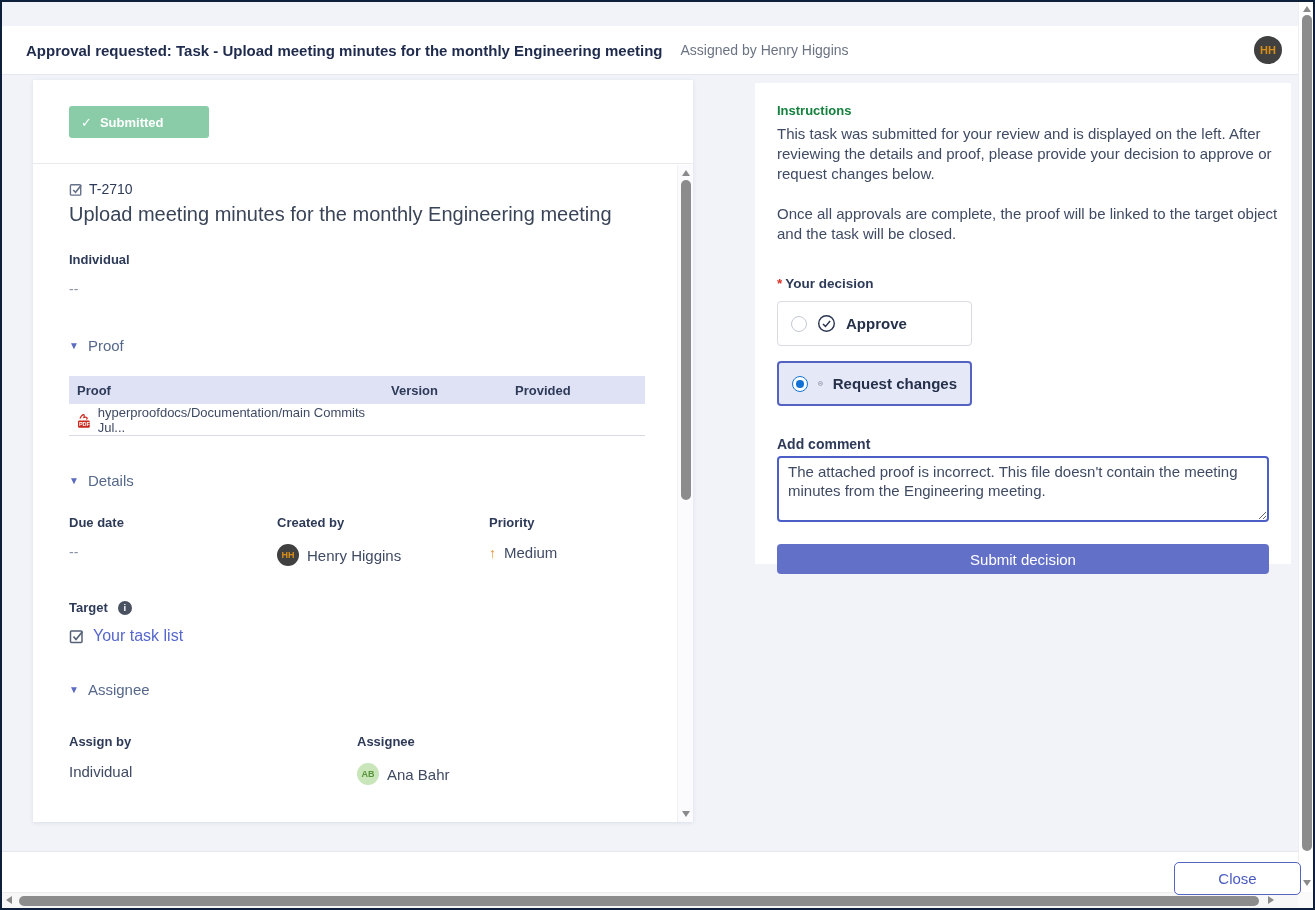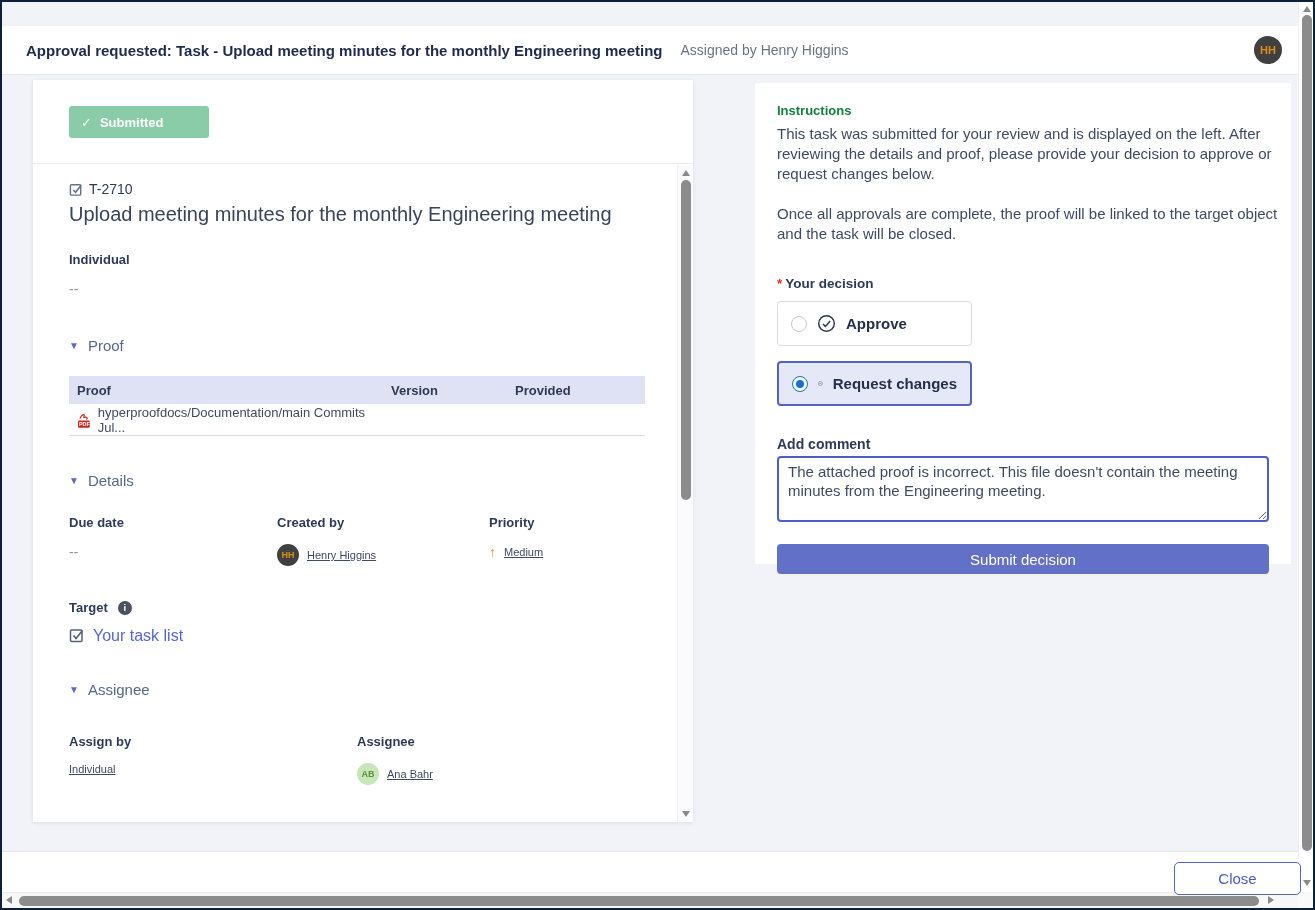--- a/index.html
+++ b/index.html
@@ -25,21 +25,21 @@
   .badge-submitted { width:140px; height:32px; border-radius:3px; display:flex; align-items:center;
                      padding:0 12px; color:#fff; font-size:13px; font-weight:bold; gap:8px; }
   .badge-check { font-size:13px; font-weight:normal; }
 
   .card-scroll { position:absolute; left:0; top:85px; bottom:0; right:16px; overflow:hidden; padding:16px 30px 16px 36px; }
 
   .task-id-row { display:flex; align-items:center; gap:5px; color:#2d3a58; font-size:14px; }
   .task-title { margin-top:6px; font-size:20px; color:#3a4458; }
 
   .field-label { font-size:13px; font-weight:bold; color:#2d3a58; }
-  .field-value { font-size:11px; color:#3f4a63;text-decoration:underline; }
+  .field-value { font-size:15px; color:#3f4a63; }
   .muted { color:#8b94a6; font-size:14px; }
 
   .section-hdr { display:flex; align-items:center; gap:9px; cursor:pointer; }
   .tri { color:#5c6bc0; font-size:10px; line-height:1; }
   .section-hdr-label { font-size:15px; color:#56688b; }
 
   .proof-table { width:576px; margin-top:22px; font-size:13px; }
   .pt-head { display:flex; background:#dfe2f5; height:28px; align-items:center; font-weight:bold; color:#2d3a58; padding-left:8px; }
   .pt-col-proof { flex:1; } .pt-col-ver { width:80px; } .pt-col-prov { width:130px;margin-left:44px; }
   .pt-row { display:flex; height:32px; align-items:flex-end; border-bottom:1px solid #d9dbe2; padding-left:8px;
@@ -48,21 +48,21 @@
 
   .detail-grid { display:flex; margin-top:26px; }
   .dg-col1 { width:208px; } .dg-col2 { width:212px; } .dg-col3 { flex:1; }
   .dg-val { margin-top:14px; display:flex; align-items:center; gap:8px; }
   .mini-avatar { width:22px; height:22px; font-size:9px; }
   .pri-arrow { color:#e8912d; font-size:14px; font-weight:bold; }
 
   .target-row { display:flex; align-items:center; gap:10px; margin-top:34px; }
   .info-icon { width:14px; height:14px; border-radius:50%; background:#4a5160; color:#fff; font-size:9.5px;
                display:flex; align-items:center; justify-content:center; font-weight:bold; font-style:normal; cursor:pointer; }
-  .task-link-row { display:flex; align-items:flex-start; gap:8px; margin-top:12px; cursor:pointer; }
+  .task-link-row { display:flex; align-items:center; gap:8px; margin-top:12px; cursor:pointer; }
   .task-link { color:#5667ce; font-size:16px; }
 
   .assign-grid { display:flex; margin-top:36px; }
   .ag-col1 { width:288px; } .ag-col2 { flex:1; }
 
   
   .rail { position:absolute; background:#fbfbfd; }
   .card-rail { top:85px; right:0; bottom:0; width:16px; border-left:1px solid #f0f0f4; }
   .rail-thumb { position:absolute; left:3px; width:10px; border-radius:5px; background:#8c8c8c; cursor:pointer; }
   .arrow { width:0; height:0; position:absolute; left:4px; cursor:pointer; }

